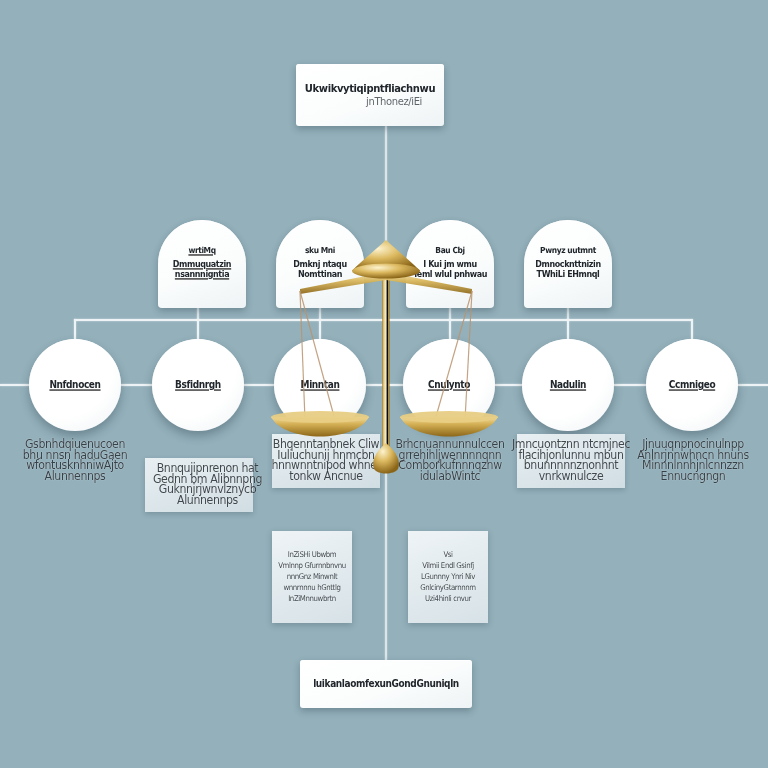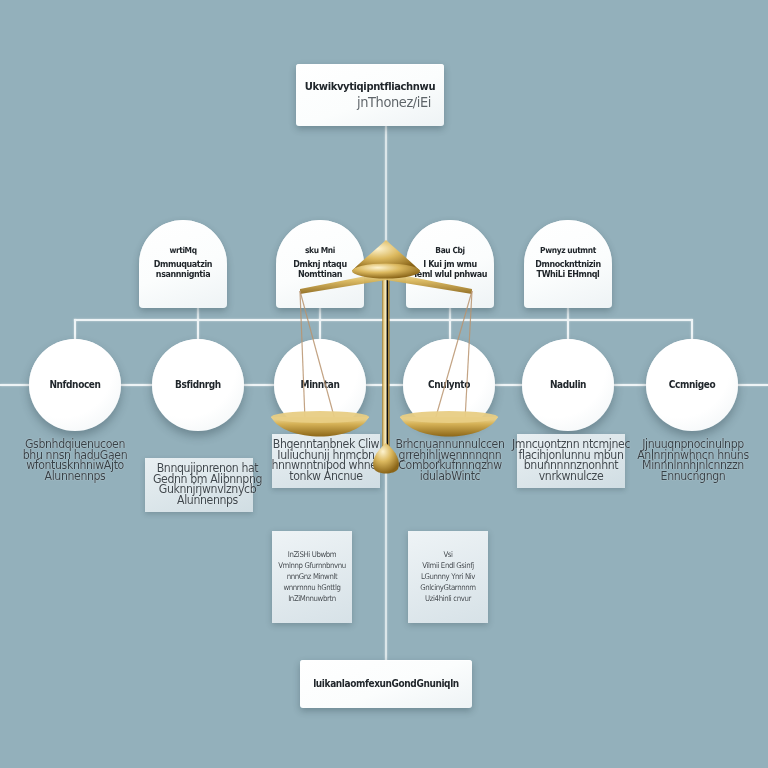--- a/index.html
+++ b/index.html
@@ -36,21 +36,21 @@
     position:absolute;
     background:linear-gradient(160deg,#ffffff 0%,#fbfdfd 55%,#eef3f5 100%);
     box-shadow:0 3px 7px rgba(30,50,60,.30), 0 1px 0 rgba(255,255,255,.8) inset;
     display:flex;flex-direction:column;align-items:center;justify-content:center;
     box-sizing:border-box;
   }
 
   
   #top-box{left:296px;top:64px;width:148px;height:62px;border-radius:3px;}
   #top-box .l1{font-size:10px;}
-  #top-box .l2{font-size:13px;margin-top:2px;opacity:.75;margin-left:48px;}
+  #top-box .l2{font-size:10px;margin-top:2px;opacity:.75;margin-left:48px;}
 
   
   #bottom-box{left:300px;top:660px;width:172px;height:48px;border-radius:3px;}
   #bottom-box .l1{font-size:9px;}
 
   
   .arch{
     width:88px;height:88px;
     border-radius:44px 44px 4px 4px;
     padding:26px 6px 8px;
@@ -61,20 +61,21 @@
   .arch .t3{font-size:8px;line-height:10px;}
 
   
   .circle{
     position:absolute;
     width:92px;height:92px;border-radius:50%;
     background:radial-gradient(circle at 36% 30%,#ffffff 0%,#ffffff 58%,#edf2f4 100%);
     box-shadow:0 5px 10px rgba(30,50,60,.32), 0 1px 0 rgba(255,255,255,.9) inset;
     display:flex;align-items:center;justify-content:center;
     box-sizing:border-box;
+    text-decoration:underline;
   }
   .circle .lbl{font-size:9px;}
 
   
   .desc{
     position:absolute;width:108px;
     display:flex;flex-direction:column;align-items:center;
     padding:6px 4px;box-sizing:border-box;
   }
   .desc.panel{
@@ -133,21 +134,21 @@
   <div class="line hline" style="left:0px;top:384px;width:29px;"></div>
   <div class="line hline" style="left:737px;top:384px;width:31px;"></div>
 
   <div class="line vline thin" style="left:385px;top:470px;height:192px;"></div>
 
   <div class="card" id="top-box">
     <span class="scribble l1">Ukwikvytiqipntfliachnwu</span>
     <span class="scribble soft l2">jnThonez/iEi</span>
   </div>
 
-  <div class="card arch" style="left:139px;top:220px;">
+  <div class="card arch" style="left:158px;top:220px;text-decoration:underline;">
     <span class="scribble t1">wrtiMq</span>
     <span class="scribble t2">Dmmuquatzin</span>
     <span class="scribble t3">nsannnigntia</span>
   </div>
   <div class="card arch" style="left:276px;top:220px;">
     <span class="scribble t1">sku Mni</span>
     <span class="scribble t2">Dmknj ntaqu</span>
     <span class="scribble t3">Nomttinan</span>
   </div>
   <div class="card arch" style="left:406px;top:220px;">

